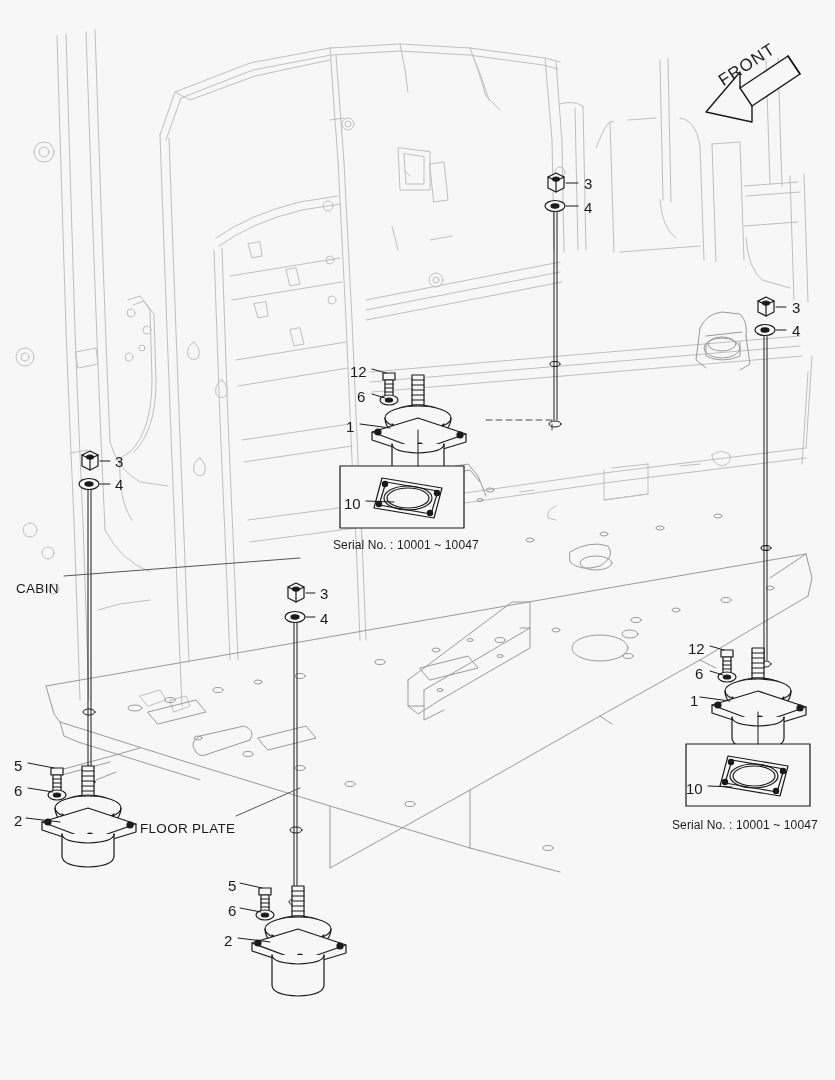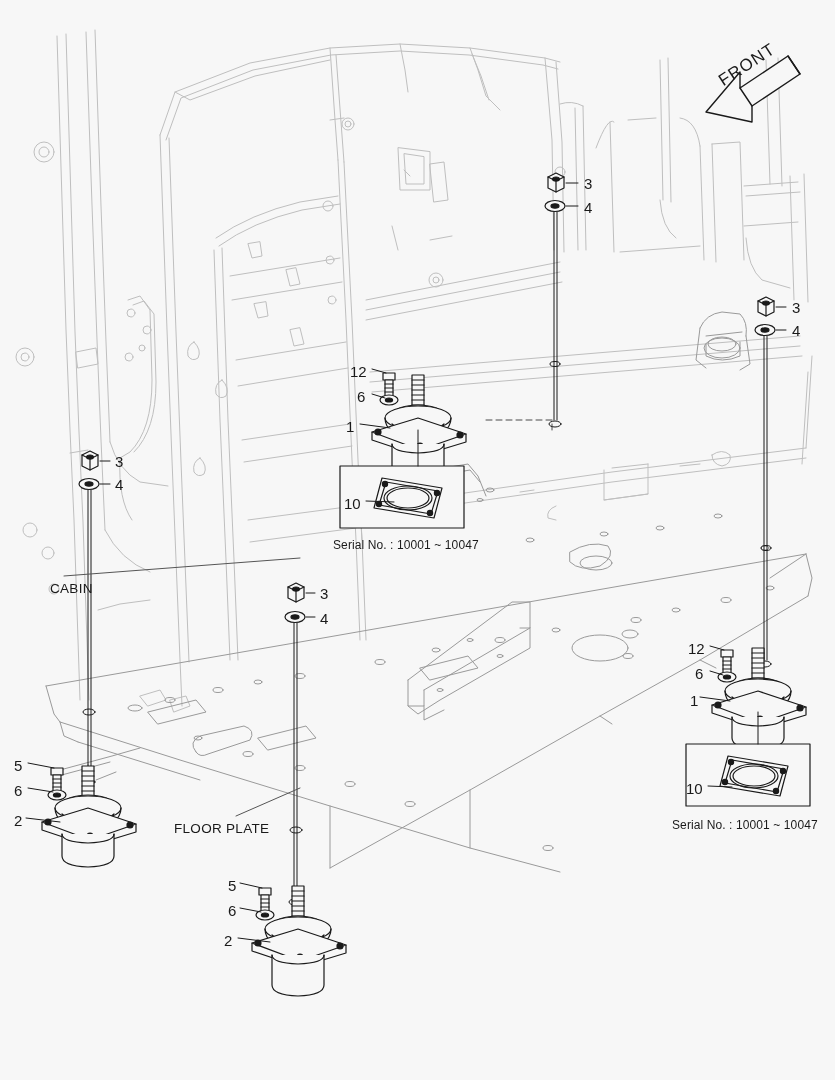--- a/index.html
+++ b/index.html
@@ -14,21 +14,21 @@
   svg.layer{position:absolute;top:0;left:0;width:835px;height:1080px;}
   .lbl{
     position:absolute;
     font-family:"Liberation Sans", sans-serif;
     color:#1a1a1a;
     white-space:nowrap;
     user-select:none;
   }
   .callout{font-size:15px;}
   .serial{font-size:12px;letter-spacing:.1px;}
-  .partname{font-size:13.5px;letter-spacing:.3px;margin-left:34px;}
+  .partname{font-size:13.5px;letter-spacing:.3px;}
   .front-txt{
     font-size:17px;font-weight:400;letter-spacing:1px;
   }
 </style>
 </head>
 <body>
 
 <div id="stage">
 
   <svg class="layer" viewBox="0 0 835 1080" fill="none" stroke="#bfbfbf" stroke-width="1" stroke-linecap="round" stroke-linejoin="round">

